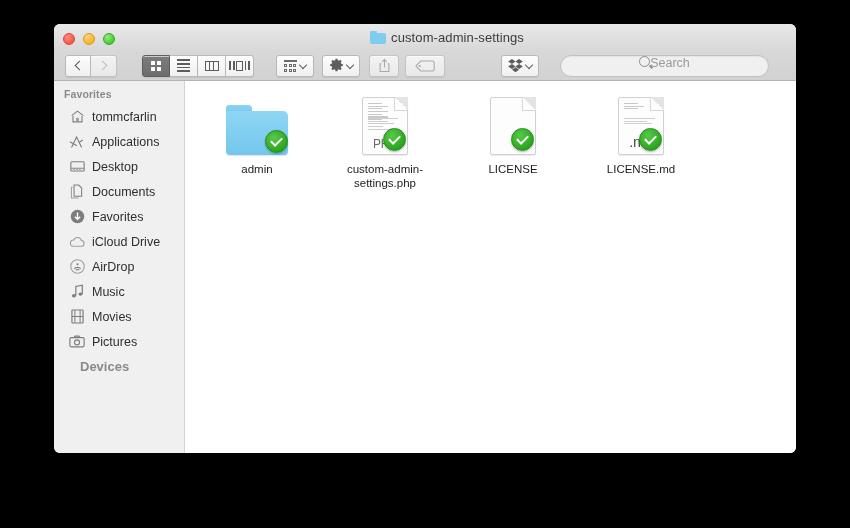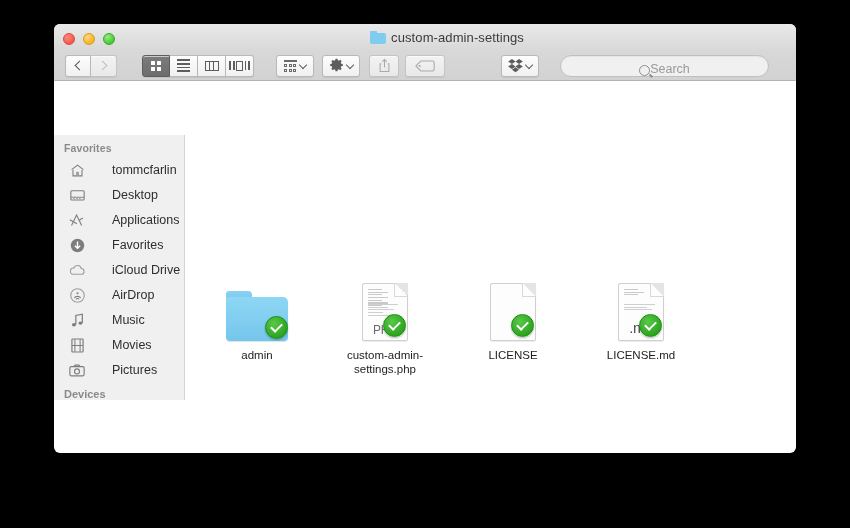--- a/index.html
+++ b/index.html
@@ -207,21 +207,21 @@
 
   .searchfield {
     box-sizing: border-box;
     margin-left: 21px;
     width: 209px;
     height: 22px;
     border: 1px solid #c0c0c0;
     border-radius: 11px;
     background: #f0f0f0;
     display: flex;
-    align-items: flex-end;
+    align-items: flex-start;
     justify-content: center;
     gap: 0;
     box-shadow: 0 1px 1px rgba(0,0,0,0.05) inset;
   }
   .search-ico {
     width: 9px; height: 9px;
     border: 1.5px solid #8d8d8d;
     border-radius: 50%;
     position: relative;
   }
@@ -236,21 +236,20 @@
   .search-text { font-size: 12.5px; color: #9a9a9a; }
 
   
   .body {
     position: absolute;
     top: 57px;
     left: 0;
     right: 0;
     bottom: 0;
     display: flex;
-    align-items: center;
   }
 
   .sidebar {
     width: 131px;
     background: #f0f0f0;
     border-right: 1px solid #d3d3d3;
     box-sizing: border-box;
     padding-top: 7px;
     overflow: hidden;
   }
@@ -265,37 +264,36 @@
     height: 25px;
     display: flex;
     align-items: center;
     gap: 7px;
     padding-left: 15px;
   }
   .side-label {
     font-size: 12.5px;
     color: #2e2e2e;
     white-space: nowrap;
-    margin-left: 20px;
   }
   .side-ico {
     width: 16px;
     height: 16px;
     flex: 0 0 16px;
     display: flex;
     align-items: center;
     justify-content: center;
   }
   .side-ico svg { display: block; }
 
   .devices-header {
-    font-size: 11px;
+    font-size: 13px;
     color: #8a8a8a;
     font-weight: bold;
-    padding: 5px 0 0 10px;
+    padding: 5px 0 0 26px;
   }
 
   .content {
     flex: 1;
     background: #ffffff;
     position: relative;
   }
 
   .filegrid {
     position: absolute;
@@ -575,42 +573,51 @@
               <path fill="none" stroke="#7d7d7d" stroke-width="1.3" d="M3.6 8.4v7h10.8v-7"></path>
               <rect fill="#9e9e9e" x="7.3" y="10.6" width="3.4" height="4.4"></rect>
             </svg>
           </span>
           <span class="side-label">tommcfarlin</span>
         </div>
 
 
         <div class="side-item">
           <span class="side-ico">
+            <svg width="16" height="14" viewBox="0 0 19 16">
+              <path fill="none" stroke="#7d7d7d" stroke-width="1.3" d="M3 14.4L9 2l6 12.4"></path>
+              <path fill="none" stroke="#7d7d7d" stroke-width="1.3" d="M1 7.6l8.4 4.8"></path>
+              <path fill="none" stroke="#7d7d7d" stroke-width="1.3" d="M16.4 5.6l-4.2 2.6"></path>
+            </svg>
+          </span>
+          <span class="side-label">Applications</span>
+        </div>
+
+        <div class="side-item">
+          <span class="side-ico">
             <svg width="15" height="13" viewBox="0 0 18 15">
               <rect fill="none" stroke="#7d7d7d" stroke-width="1.3" x="1" y="1.8" width="16" height="11" rx="1.2"></rect>
               <path fill="none" stroke="#7d7d7d" stroke-width="1.1" d="M1.2 9.6h15.6"></path>
               <rect fill="#9e9e9e" x="4" y="10.6" width="2" height="1.2"></rect>
               <rect fill="#9e9e9e" x="7.4" y="10.6" width="2" height="1.2"></rect>
               <rect fill="#9e9e9e" x="10.8" y="10.6" width="2" height="1.2"></rect>
             </svg>
           </span>
           <span class="side-label">Desktop</span>
         </div>
 
         <div class="side-item">
           <span class="side-ico">
-            <svg width="16" height="14" viewBox="0 0 19 16">
-              <path fill="none" stroke="#7d7d7d" stroke-width="1.3" d="M3 14.4L9 2l6 12.4"></path>
-              <path fill="none" stroke="#7d7d7d" stroke-width="1.3" d="M1 7.6l8.4 4.8"></path>
-              <path fill="none" stroke="#7d7d7d" stroke-width="1.3" d="M16.4 5.6l-4.2 2.6"></path>
-            </svg>
-          </span>
-          <span class="side-label">Applications</span>
-        </div>
-
+            <svg width="15" height="15" viewBox="0 0 17 17">
+              <path fill="none" stroke="#7d7d7d" stroke-width="1.2" d="M4.6 1.2h5.2l3.4 3.4v9.2H4.6z"></path>
+              <path fill="none" stroke="#9e9e9e" stroke-width="1.2" d="M3 3.6H1.6v12.2h8.2"></path>
+            </svg>
+          </span>
+          <span class="side-label">Documents</span>
+        </div>
 
         <div class="side-item">
           <span class="side-ico">
             <svg width="15" height="15" viewBox="0 0 16 16">
               <circle fill="#7d7d7d" cx="8" cy="8" r="7.2"></circle>
               <path fill="none" stroke="#ffffff" stroke-width="1.5" d="M8 3.6v7.2"></path>
               <path fill="none" stroke="#ffffff" stroke-width="1.5" d="M5.2 8.2L8 11l2.8-2.8"></path>
             </svg>
           </span>
           <span class="side-label">Favorites</span>

